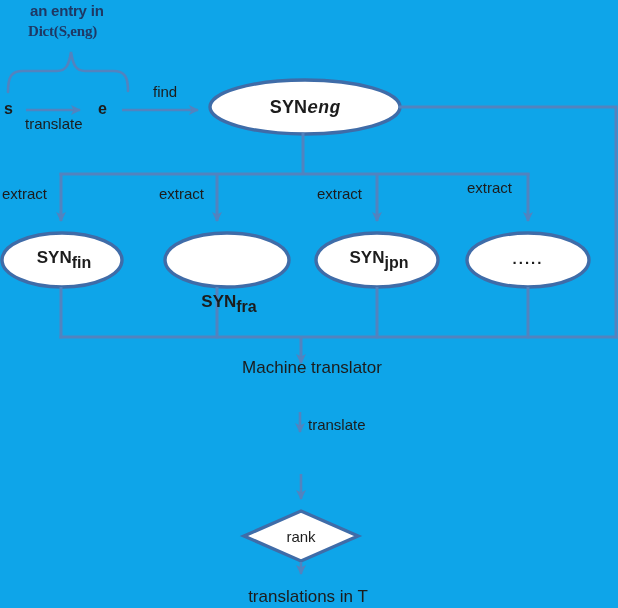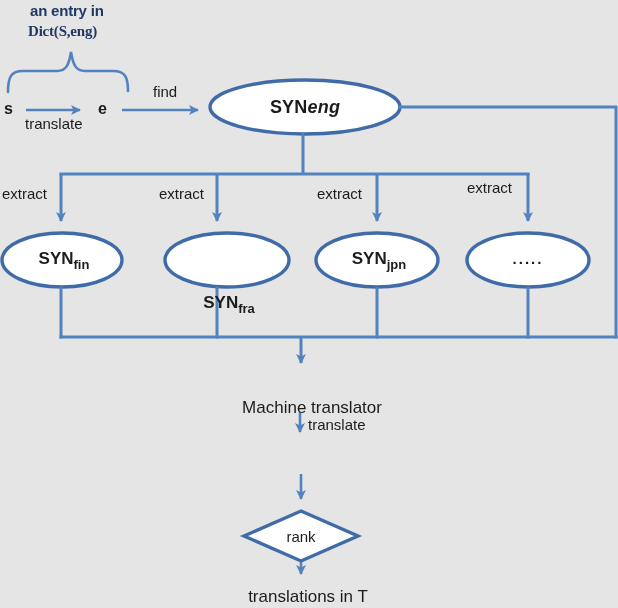--- a/index.html
+++ b/index.html
@@ -5,38 +5,38 @@
   :root{
     --connector:#5283bf;
     --shape:#3f6ca8;
     --caption:#1f3864;
     --text:#1c1c1c;
   }
   html,body{margin:0;padding:0;background:#ffffff;}
   .stage{
     position:relative;
     width:618px;height:608px;
-    background:#e5e5e5;
+    background:#0ea5e9;
     font-family:"Liberation Sans", sans-serif;
     overflow:hidden;
   }
   svg{position:absolute;left:0;top:0;}
   .ln{stroke:var(--connector);stroke-width:3;fill:none;}
   .ln-thin{stroke:var(--connector);stroke-width:2.6;fill:none;}
   .shape{stroke:var(--shape);stroke-width:3.4;fill:#ffffff;}
   .lbl{position:absolute;color:var(--text);white-space:nowrap;}
   .center{transform:translate(-50%,-50%);text-align:center;}
   .caption{color:var(--caption);font-weight:600;font-size:15px;letter-spacing:-0.2px;}
   .big{font-size:17px;}
   .small{font-size:15px;}
   .word{font-size:16px;font-weight:700;}
   .node-label{font-size:18px;font-weight:600;letter-spacing:0.2px;}
-  .node-label .ital{font-style:italic;}
+  .node-label .ital{font-style:italic;font-family:Liberation Mono, monospace;}
   .syn-label{font-size:17px;font-weight:600;}
-  .syn-sub{font-size:13px;font-weight:600;vertical-align:-5px;}
+  .syn-sub{font-size:16px;font-weight:600;vertical-align:-5px;}
   .dots{font-size:15px;font-weight:700;letter-spacing:2px;}
 </style>
 </head>
 <body>
 
 <div class="stage">
 
   <svg width="618" height="608" viewBox="0 0 618 608">
     <defs>
       <marker id="arw" markerUnits="userSpaceOnUse" markerWidth="12" markerHeight="12" refX="9" refY="5" orient="auto">
@@ -98,18 +98,18 @@
   <div class="lbl small" style="left:2px;top:185px;">extract</div>
   <div class="lbl small" style="left:159px;top:185px;">extract</div>
   <div class="lbl small" style="left:317px;top:185px;">extract</div>
   <div class="lbl small" style="left:467px;top:179px;">extract</div>
 
   <div class="lbl syn-label center" style="left:64px;top:260px;"><span>SYN</span><span class="syn-sub">fin</span></div>
   <div class="lbl syn-label center" style="left:229px;top:272px;margin-top:32px;"><span>SYN</span><span class="syn-sub">fra</span></div>
   <div class="lbl syn-label center" style="left:379px;top:260px;"><span>SYN</span><span class="syn-sub">jpn</span></div>
   <div class="lbl dots center" style="left:528px;top:258px;">.....</div>
 
-  <div class="lbl big center" style="left:312px;top:408px;">Machine translator</div>
+  <div class="lbl big center" style="left:312px;top:368px;">Machine translator</div>
   <div class="lbl small" style="left:308px;top:416px;">translate</div>
   <div class="lbl small center" style="left:301px;top:536px;">rank</div>
   <div class="lbl big center" style="left:292px;top:597px;margin-left:16px;">translations in T</div>
 
 </div>
 
 </body></html>

